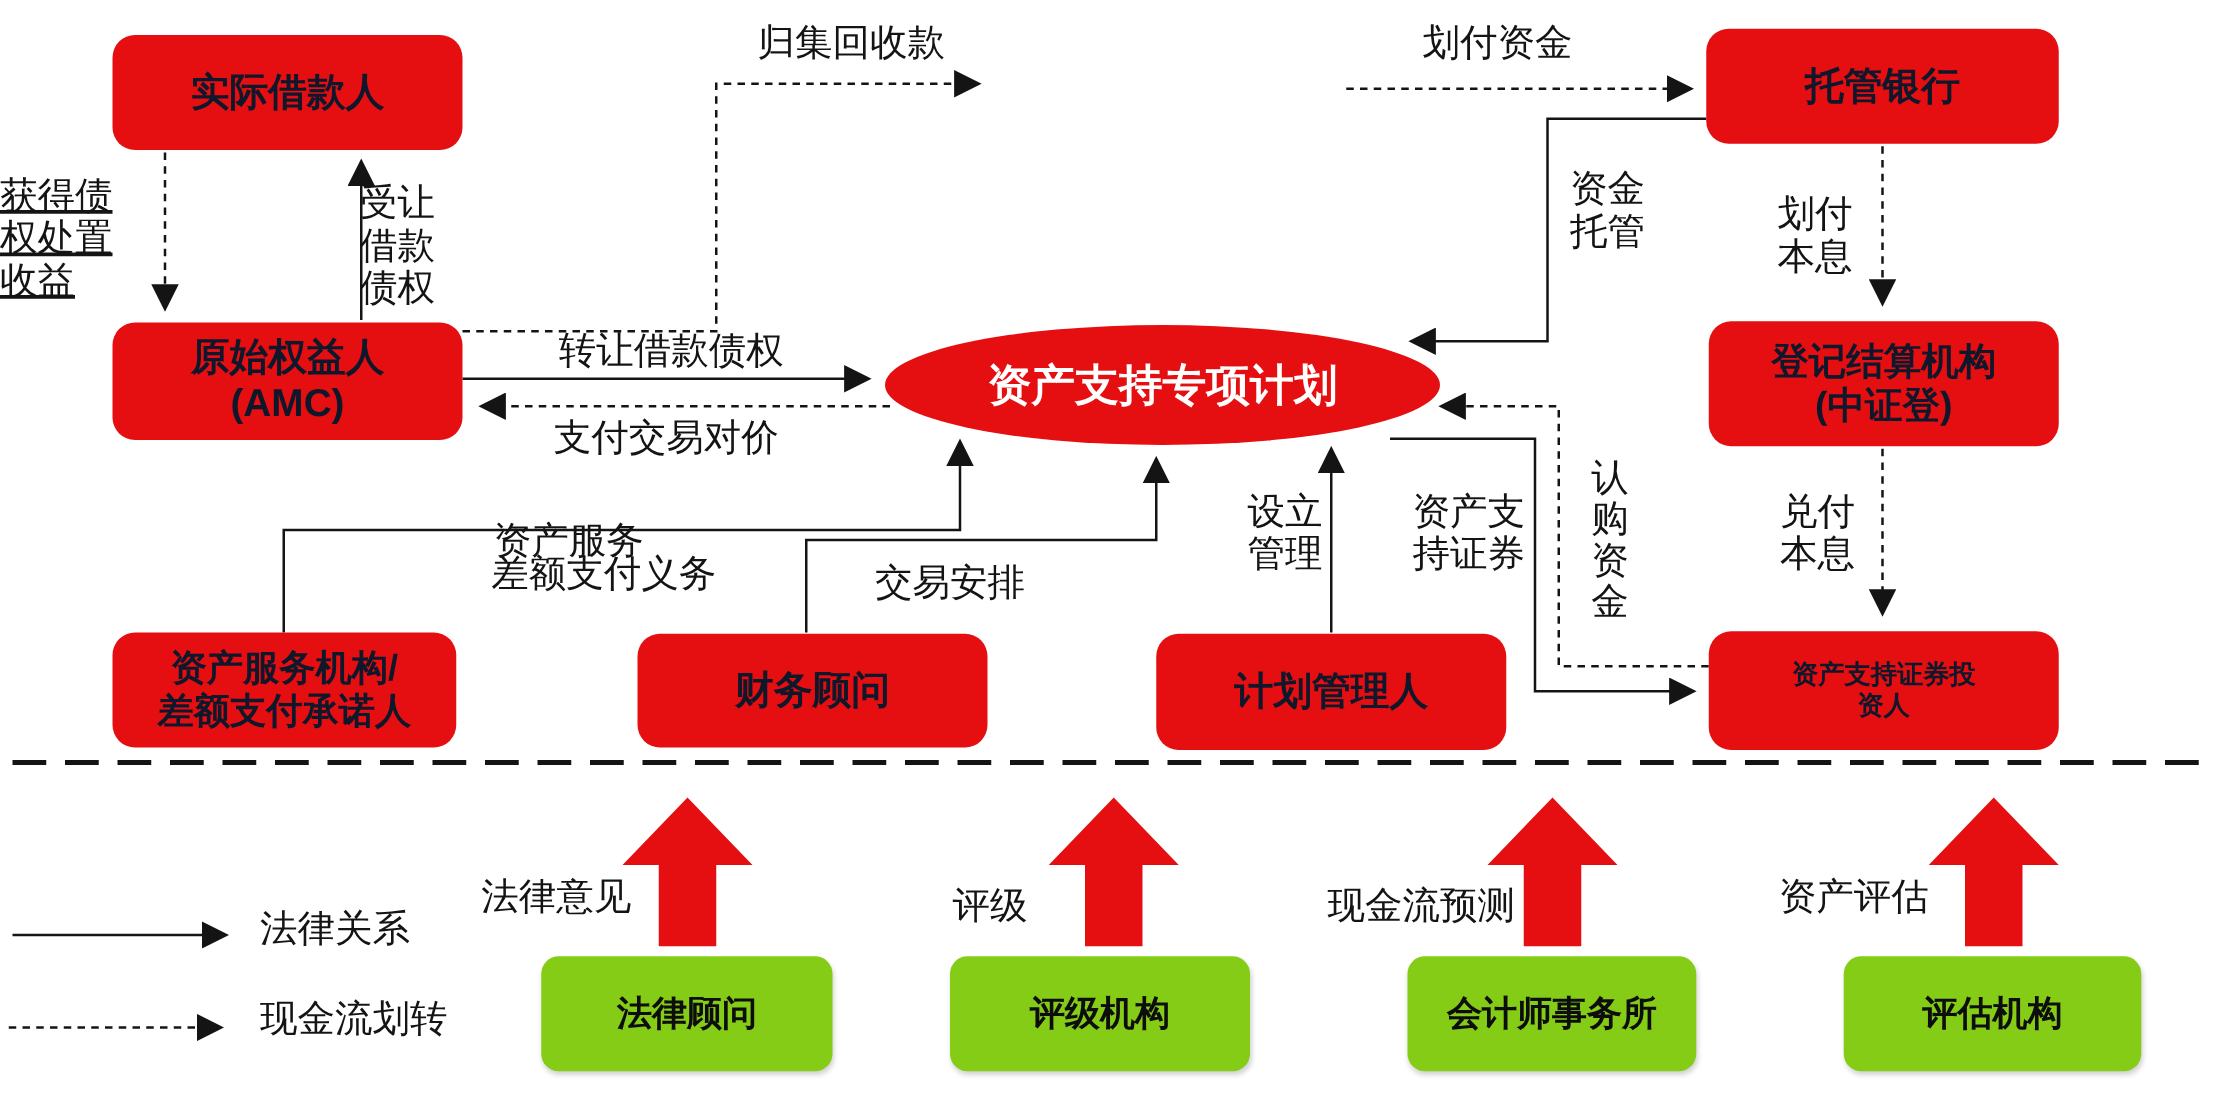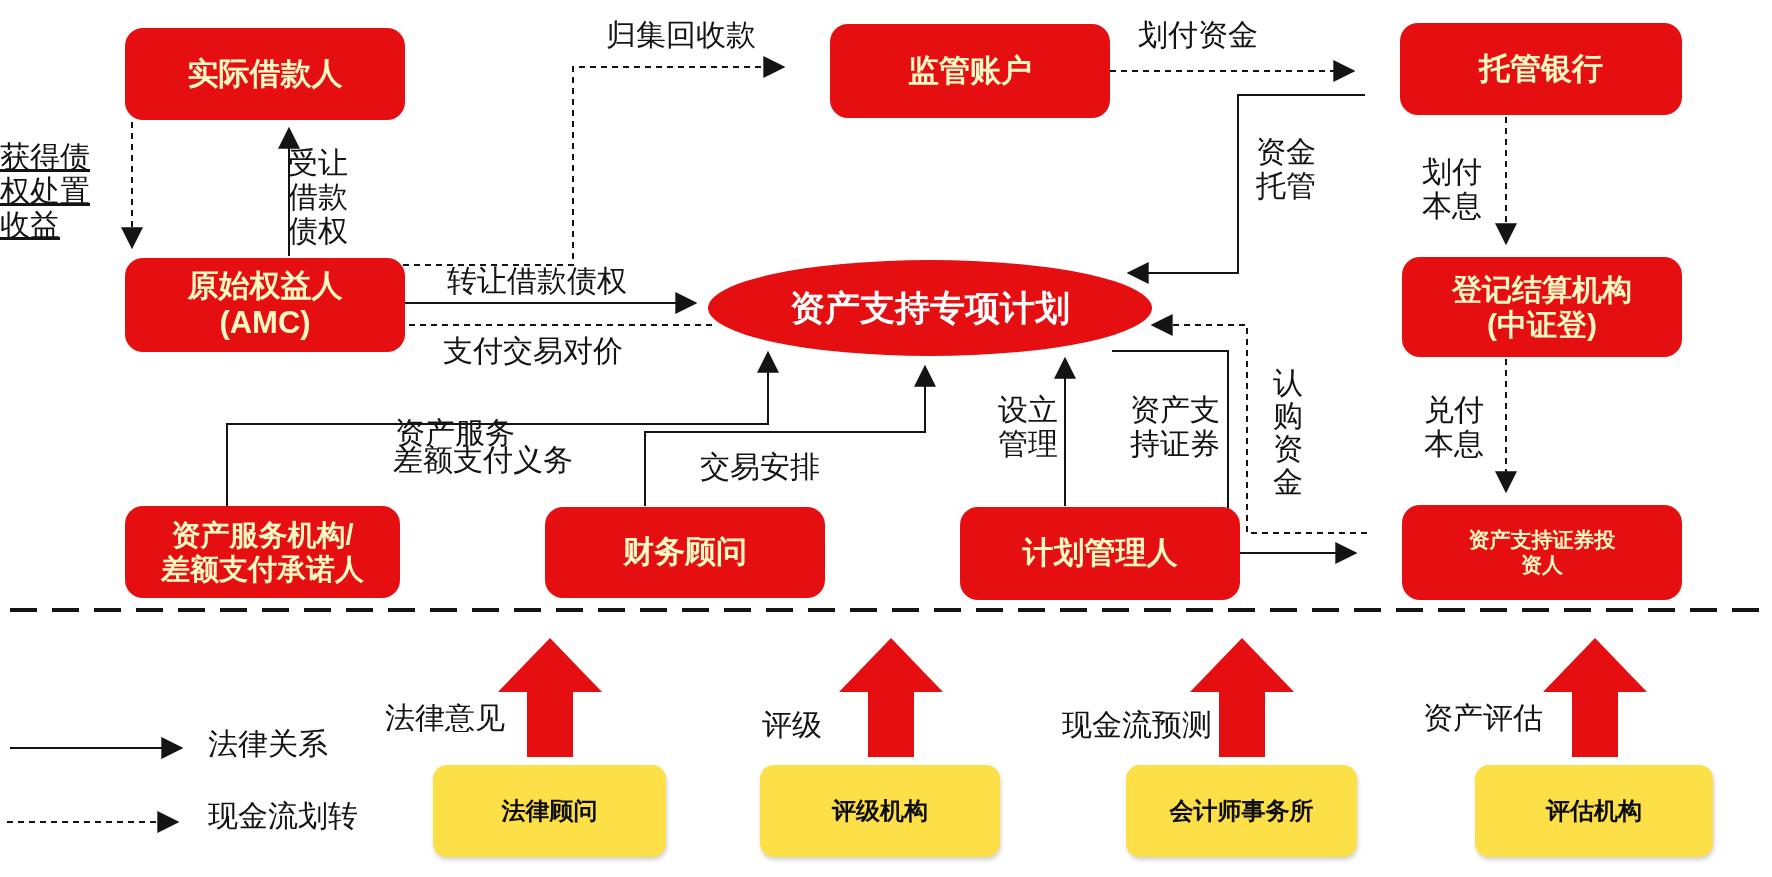--- a/index.html
+++ b/index.html
@@ -4,26 +4,26 @@
 <style>
   html,body{margin:0;padding:0;background:#ffffff;}
   #canvas{
     position:relative;width:1772px;height:877px;background:#ffffff;
     font-family:"Liberation Sans","DejaVu Sans",sans-serif;color:#111;
     overflow:hidden;
   }
   #wires{position:absolute;left:0;top:0;width:1772px;height:877px;}
   .node{
     position:absolute;display:flex;align-items:center;justify-content:center;
-    background:#e50f12;color:#fef9c3;font-weight:bold;font-size:31px;
-    border-radius:18px;text-align:center;line-height:1.18;white-space:pre-line;margin-left:35px;
+    background:#e50f12;color:#0f172a;font-weight:bold;font-size:31px;
+    border-radius:18px;text-align:center;line-height:1.18;white-space:pre-line;
   }
   .gnode{
     position:absolute;display:flex;align-items:center;justify-content:center;
-    background:#fde047;color:#0d0d0d;font-weight:bold;font-size:24px;
+    background:#84cc16;color:#0d0d0d;font-weight:bold;font-size:28px;
     border-radius:14px;text-align:center;box-shadow:1px 3px 4px rgba(0,0,0,0.18);
   }
   .ellipse-label{
     position:absolute;display:flex;align-items:center;justify-content:center;
     color:#fff;font-weight:bold;font-size:35px;text-align:center;
   }
   .elabel{
     position:absolute;font-size:30px;color:#141414;line-height:1.14;
     white-space:pre-line;
   }
@@ -69,21 +69,20 @@
 
     <g fill="#e50f12">
       <polygon points="550,638 602,692 573,692 573,757 527,757 527,692 498,692"></polygon>
       <polygon points="891,638 943,692 914,692 914,757 868,757 868,692 839,692"></polygon>
       <polygon points="1242,638 1294,692 1265,692 1265,757 1219,757 1219,692 1190,692"></polygon>
       <polygon points="1595,638 1647,692 1618,692 1618,757 1572,757 1572,692 1543,692"></polygon>
     </g>
   </svg>
 
   <div class="node" style="left:90px;top:28px;width:280px;height:92px;">实际借款人</div>
-  <div class="node" style="left:795px;top:24px;width:280px;height:94px;">监管账户</div>
   <div class="node" style="left:1365px;top:23px;width:282px;height:92px;">托管银行</div>
   <div class="node" style="left:90px;top:258px;width:280px;height:94px;">原始权益人
 (AMC)</div>
   <div class="node" style="left:1367px;top:257px;width:280px;height:100px;font-size:30px;">登记结算机构
 (中证登)</div>
   <div class="node" style="left:90px;top:506px;width:275px;height:92px;font-size:29px;">资产服务机构/
 差额支付承诺人</div>
   <div class="node" style="left:510px;top:507px;width:280px;height:91px;">财务顾问</div>
   <div class="node" style="left:925px;top:507px;width:280px;height:93px;">计划管理人</div>
   <div class="node" style="left:1367px;top:505px;width:280px;height:95px;font-size:21px;">资产支持证券投

